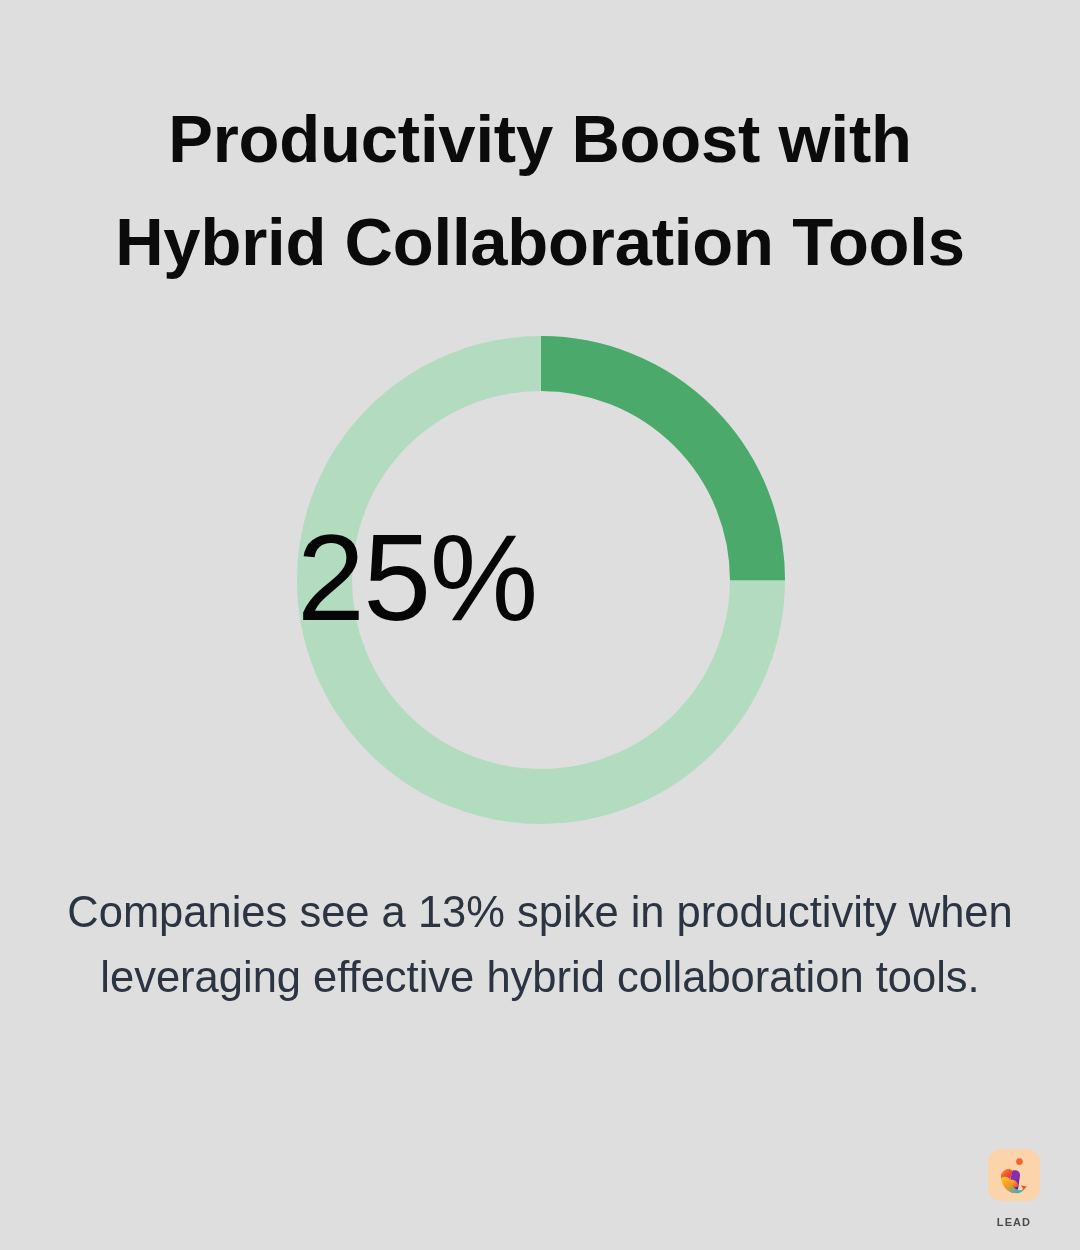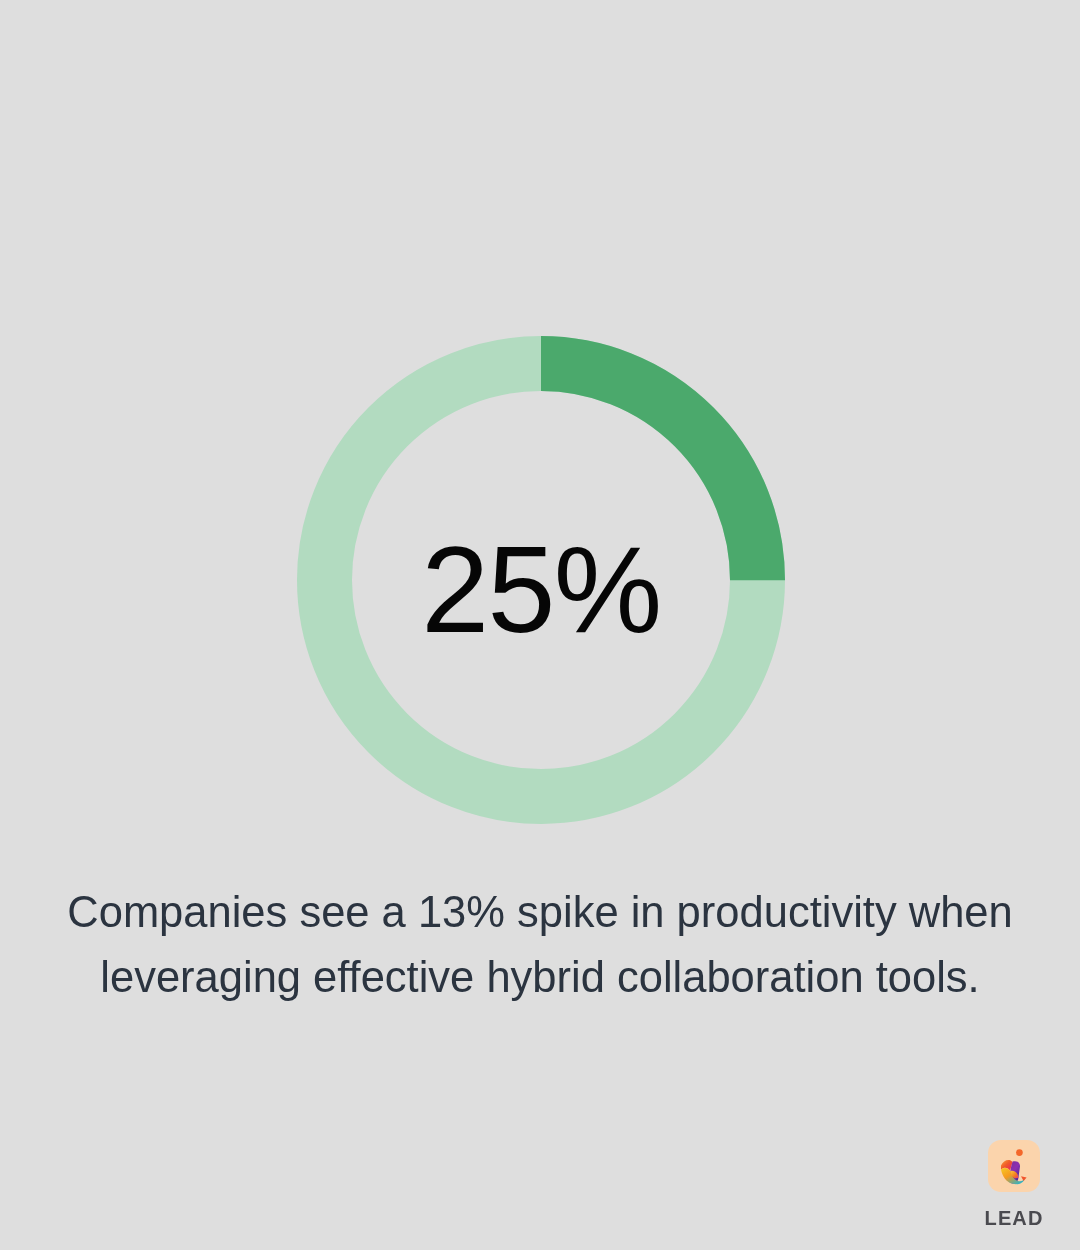--- a/index.html
+++ b/index.html
@@ -53,26 +53,25 @@
   }
   .donut-svg {
     display:block;
     width:488px;
     height:488px;
     overflow:visible;
   }
   .donut-center-label {
     position:absolute;
     left:0;
-    top:12px;
+    top:0;
     width:488px;
     height:488px;
     display:flex;
     align-items:center;
-    justify-content:center;
   }
   .donut-center-label .pct {
     font-size:122px;
     font-weight:500;
     color:#060606;
     letter-spacing:-1.5px;
     line-height:1;
     transform:translateY(-2px);
   }
 
@@ -106,32 +105,36 @@
     width:52px;
     height:52px;
     border-radius:13px;
     background:#fbd4ac;
     position:relative;
     overflow:hidden;
   }
   .logo-mark svg { display:block; width:52px; height:52px; }
   .logo-word {
     margin-top:16px;
-    font-size:20px;
+    font-size:11px;
     font-weight:bold;
     letter-spacing:1.1px;
     color:#4a4a4f;
     line-height:1;
   }
 </style>
 </head>
 <body>
 
 <div class="canvas">
 
+  <div class="title-block">
+    <h1 class="title">Productivity Boost with
+Hybrid Collaboration Tools</h1>
+  </div>
 
   <div class="donut-wrap">
     <svg class="donut-svg" viewBox="0 0 488 488">
 
       <circle cx="244" cy="244" r="216.5" fill="none" stroke="#b2dbc0" stroke-width="55"></circle>
 
       <circle cx="244" cy="244" r="216.5" fill="none" stroke="#4ba96c" stroke-width="55" stroke-dasharray="340.08 1022.23" stroke-dashoffset="0" transform="rotate(-90 244 244)"></circle>
     </svg>
 
     <div class="donut-center-label">

